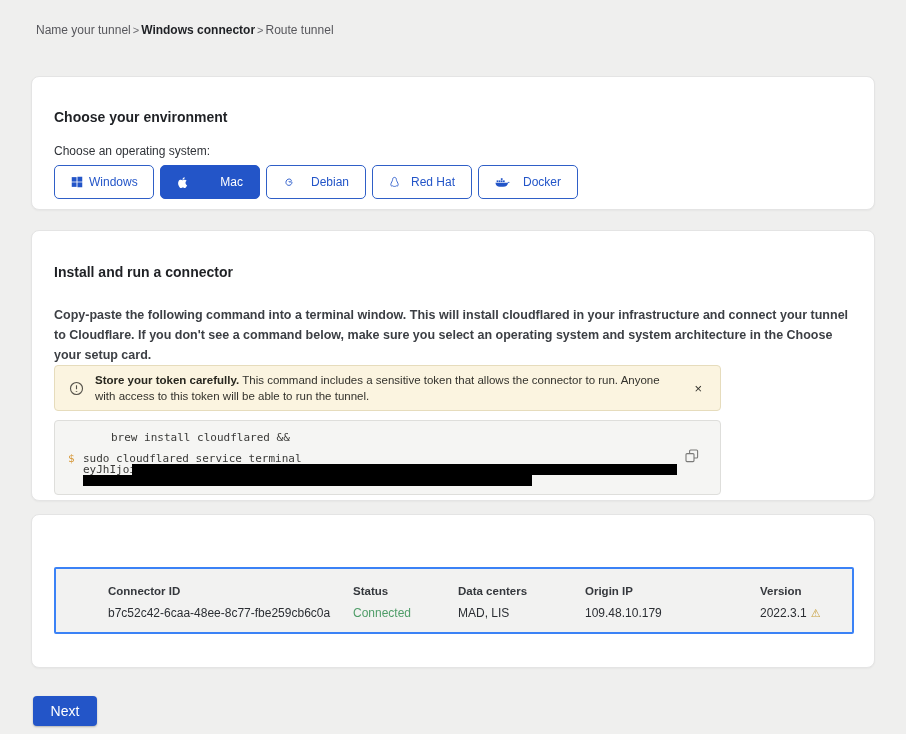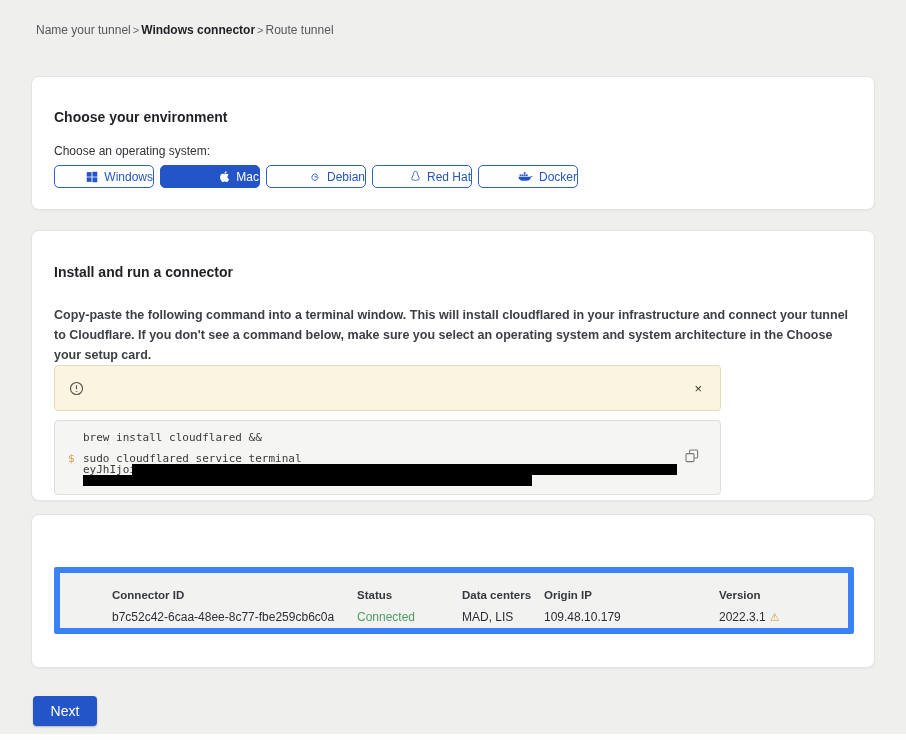--- a/index.html
+++ b/index.html
@@ -31,22 +31,22 @@
   .card-title { font-size:14px; font-weight:bold; color:#1f2125; }
 
   
   #card-env { top:76px; height:134px; padding:32px 22px 0 22px; }
   .os-label { margin-top:19px; font-size:12px; color:#303338; }
   .os-row { margin-top:7px; display:flex; gap:6px; }
   .os-btn {
     width:100px; height:23px; border:1px solid #2f5fc7; border-radius:5px;
     background:#ffffff; color:#2355c8; font-size:12px;
     font-family:"Liberation Sans", sans-serif;
-    display:flex; align-items:center; justify-content:flex-end; gap:6px;
-    cursor:pointer; padding:0;
+    display:flex; align-items:center; justify-content:space-between; gap:6px;
+    cursor:pointer; padding:16px;
   }
   .os-btn.selected { background:#2355c8; color:#ffffff; border-color:#2355c8; }
   .os-btn svg { display:block; }
 
   
   #card-install { top:230px; height:271px; padding:33px 22px 0 22px; }
   .install-desc {
     margin-top:25px; font-size:12.5px; line-height:20px; color:#3c3f44;
     max-width:795px;
     font-weight:bold;
@@ -65,42 +65,42 @@
     font-family:"Liberation Sans", sans-serif;
   }
 
   .code-block {
     position:relative; margin-top:9px; width:667px; height:75px;
     background:#f5f5f3; border:1px solid #dededb; border-radius:4px;
     font-family:"DejaVu Sans Mono", monospace; font-size:11px; color:#3a3a38;
   }
   .code-line { position:absolute; left:28px; white-space:pre; }
   .code-prompt { position:absolute; left:13px; top:31px; color:#d79b3f; }
-  .l1 { top:10px; }
+  .l1 { top:10px;margin-left:28px; }
   .l2 { top:31px; }
   .l3 { top:42px; }
   .redact-bar { position:absolute; background:#000000; height:11px; }
   .bar1 { left:77px; top:43px; width:545px; }
   .bar2 { left:28px; top:54px; width:449px; }
   .copy-btn {
     position:absolute; right:19px; top:27px; width:18px; height:18px;
     background:none; border:none; cursor:pointer; padding:0;
   }
 
   
   #card-connectors { top:514px; height:154px; padding:31px 22px 0 22px; }
   .conn-table {
     margin-top:21px; width:800px; height:67px;
-    background:#f2f2f1; border:6px solid #3b82f6; border-radius:2px;
+    background:#f2f2f1; border:2px solid #3b82f6; border-radius:2px;
     padding:16px 0 0 52px; font-size:12px;
   }
   .t-row { display:flex; }
   .t-row.head { font-size:11.5px; font-weight:bold; color:#35383d; }
   .t-row.vals { margin-top:9px; color:#2b2e33; }
-  .c1 { width:245px; } .c2 { width:105px; } .c3 { width:82px; }
+  .c1 { width:245px; } .c2 { width:105px; } .c3 { width:127px; }
   .c4 { width:175px; } .c5 { flex:1; }
   .status-connected { color:#4f9d68; }
   .version-warn { color:#c79e3a; font-size:11px; margin-left:4px; }
 
   
   .next-btn {
     position:absolute; left:33px; top:696px; width:64px; height:30px;
     background:#2355c8; color:#ffffff; border:none; border-radius:4px;
     font-size:14px; font-family:"Liberation Sans", sans-serif;
     cursor:pointer; box-shadow:0 1px 2px rgba(0,0,0,0.25);
@@ -190,20 +190,23 @@
   <h2 class="card-title">Install and run a connector</h2>
   <p class="install-desc">Copy-paste the following command into a terminal window. This will install cloudflared in your infrastructure and connect your tunnel to Cloudflare. If you don't see a command below, make sure you select an operating system and system architecture in the Choose your setup card.</p>
 
   <div class="warn-banner">
     <span class="warn-icon">
       <svg width="15" height="15" viewBox="0 0 16 16" fill="none" stroke="#55524a" stroke-width="1.2">
         <circle cx="8" cy="8" r="6.4"></circle>
         <line x1="8" y1="4.6" x2="8" y2="8.8"></line>
         <line x1="8" y1="10.8" x2="8" y2="11.6" stroke-width="1.6"></line>
       </svg>
+    </span>
+    <span class="warn-text">
+      <b>Store your token carefully.</b><span> This command includes a sensitive token that allows the connector to run. Anyone with access to this token will be able to run the tunnel.</span>
     </span>
     <button class="warn-close">×</button>
   </div>
 
   <div class="code-block">
     <span class="code-prompt">$</span>
     <span class="code-line l1">brew install cloudflared &amp;&amp;</span>
     <span class="code-line l2">sudo cloudflared service terminal</span>
     <span class="code-line l3">eyJhIjoiO</span>
     <div class="redact-bar bar1"></div>

